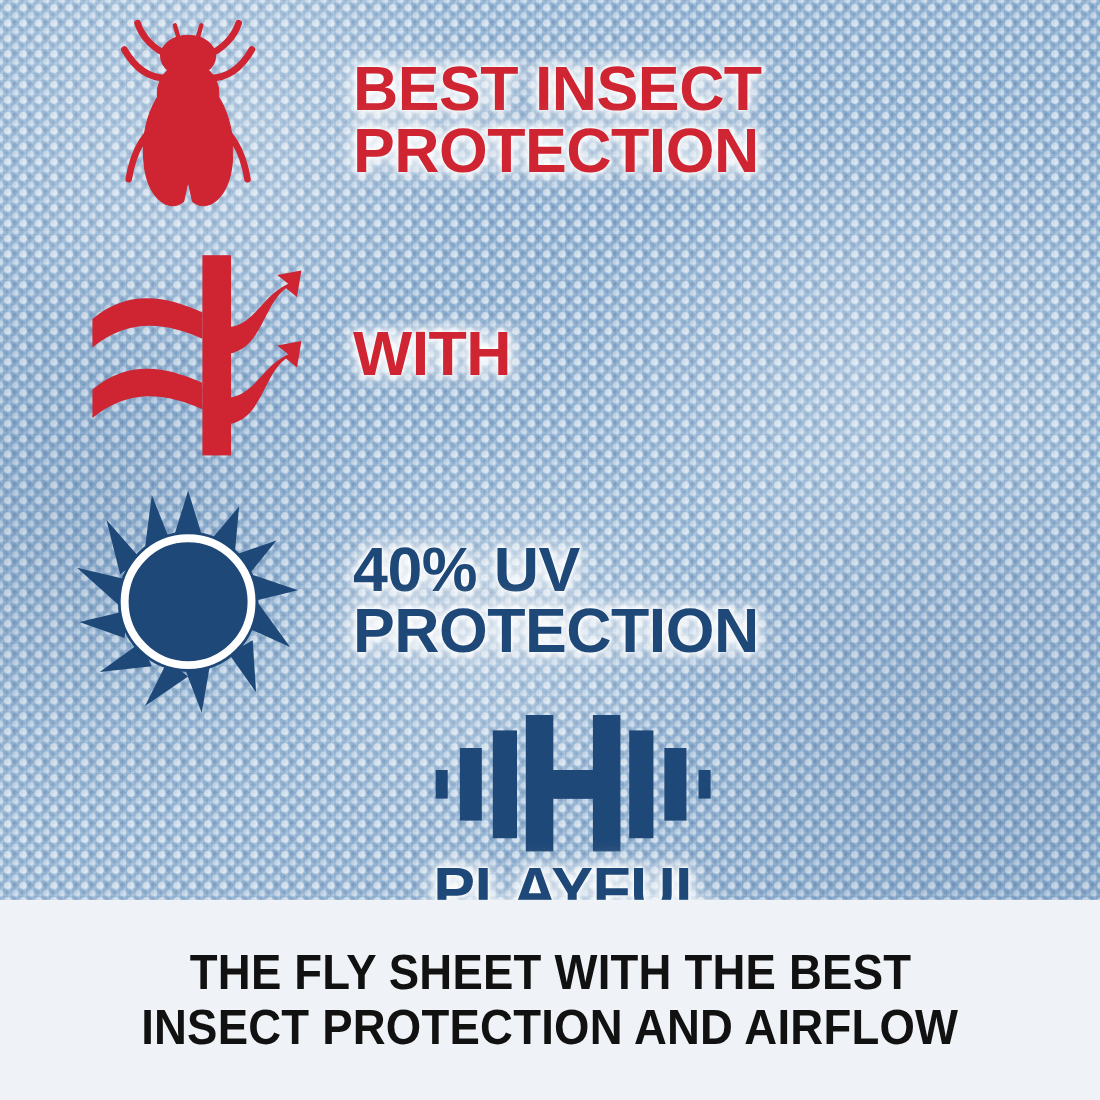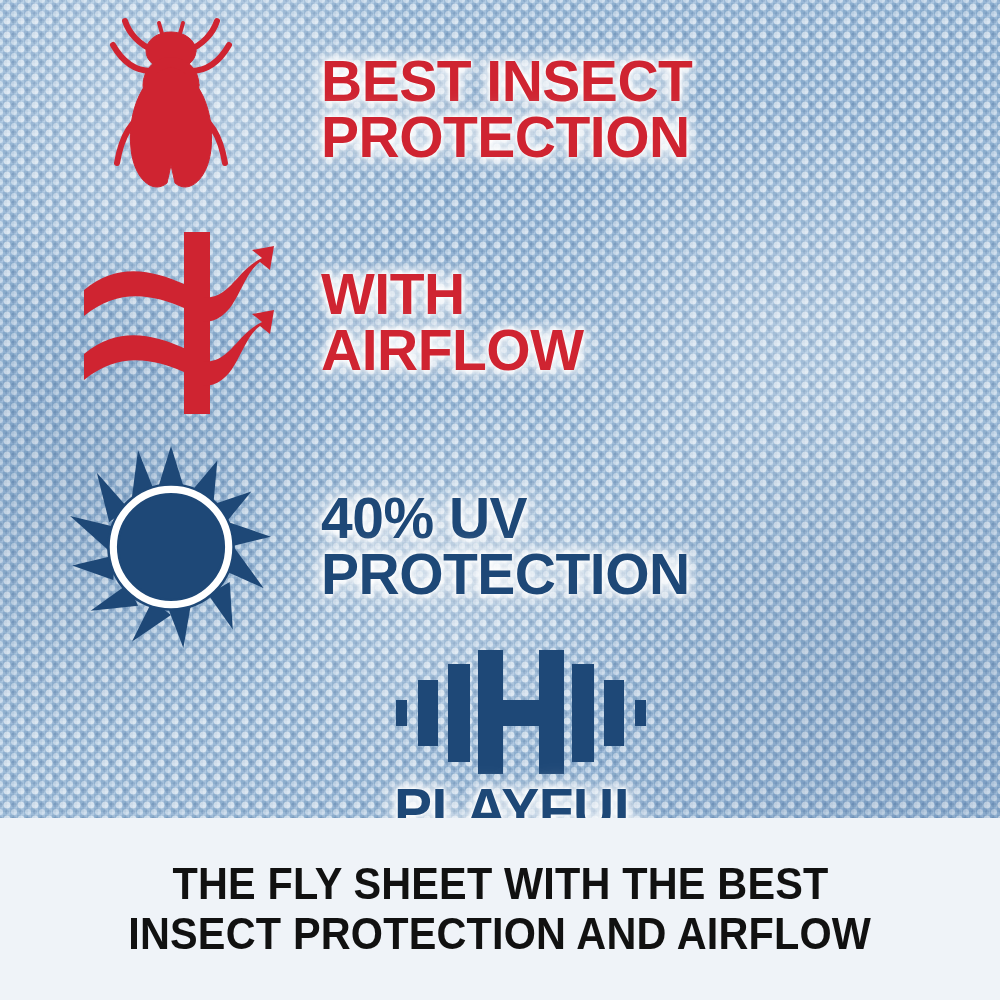--- a/index.html
+++ b/index.html
@@ -155,21 +155,20 @@
           <path d="M136 70 C 166 70, 168 44, 196 30 L 186 22 L 208 18 L 204 42 L 194 34
                    C 172 50, 172 94, 136 94 Z"></path>
 
           <path d="M136 134 C 166 134, 168 108, 196 94 L 186 86 L 208 82 L 204 106 L 194 98
                    C 172 114, 172 158, 136 158 Z"></path>
         </g>
       </svg>
     </div>
     <div class="text-cell">
       <p class="feat-line red-txt">WITH</p>
-      <p class="feat-line red-txt">AIRFLOW</p>
     </div>
   </div>
 
   <div class="row" style="left:0;top:442px;width:801px;height:210px;">
     <div class="icon-cell">
       <svg width="210" height="206" viewBox="0 0 200 200">
         <g fill="#1e4877">
           <polygon points="100,2 113,44 87,44"></polygon>
           <polygon points="145,16 141,60 118,48"></polygon>
           <polygon points="178,46 152,78 137,60"></polygon>

